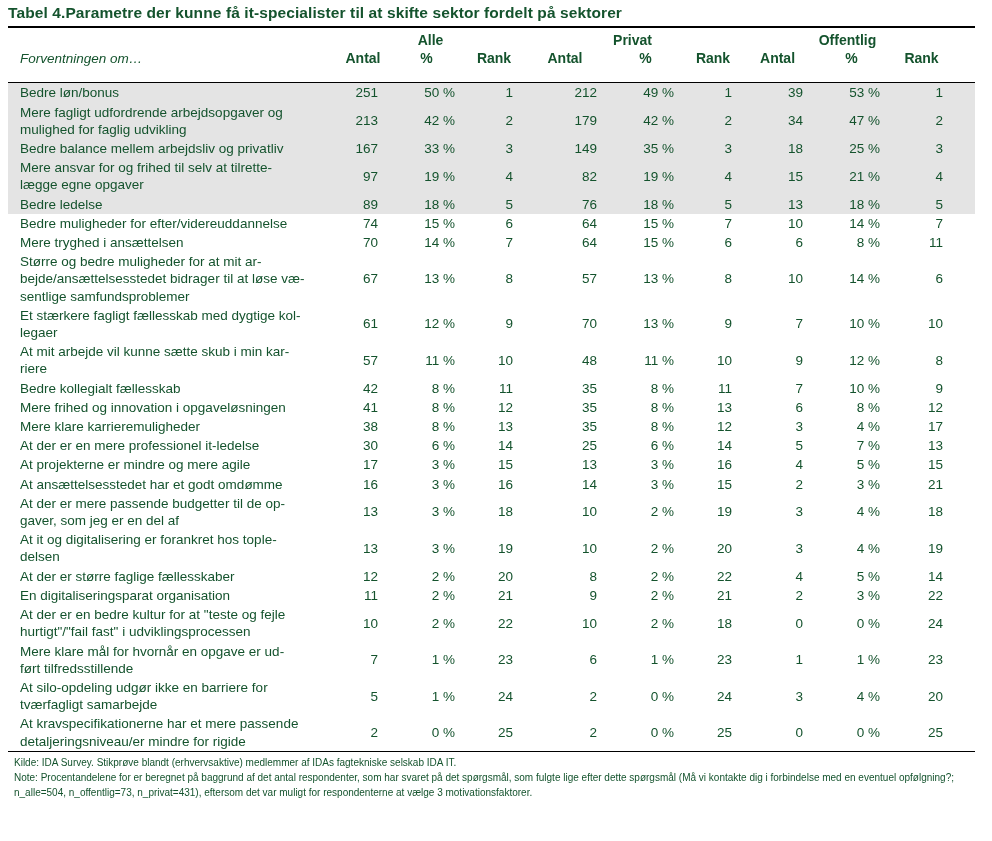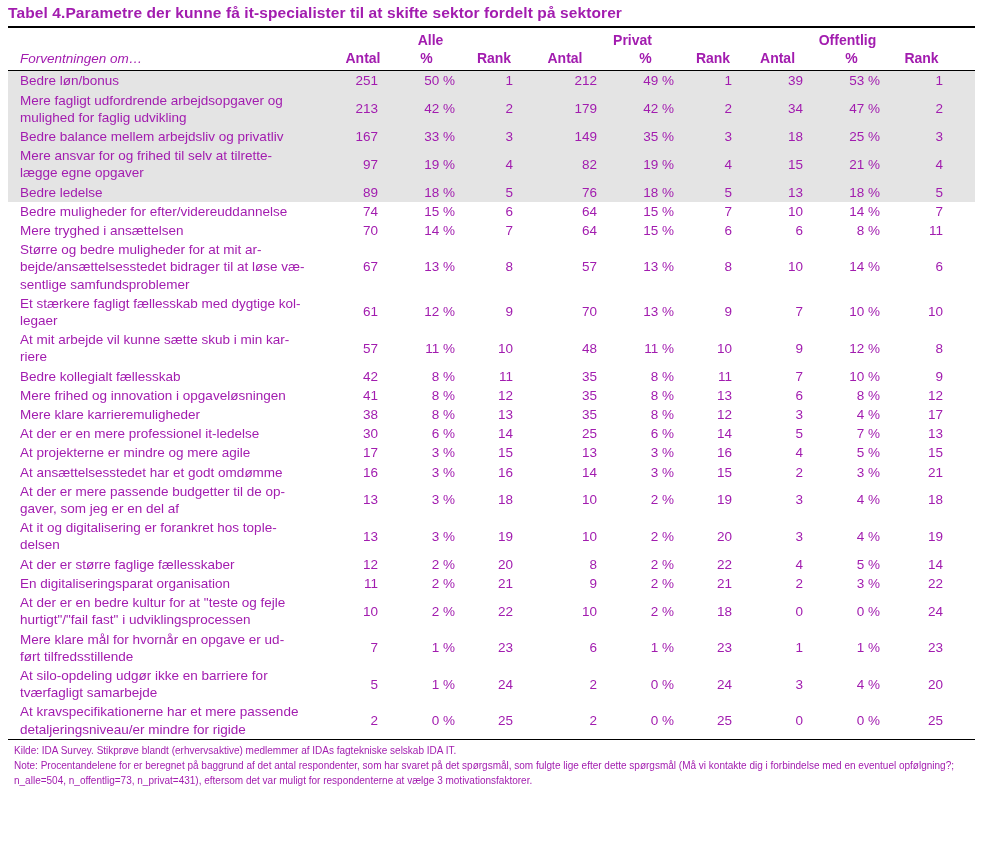--- a/index.html
+++ b/index.html
@@ -6,21 +6,21 @@
     margin: 0;
     padding: 0;
     background: #ffffff;
     width: 992px;
   }
   .page {
     position: relative;
     width: 992px;
     height: 841px;
     background: #ffffff;
-    color: #a21caf;
+    color: #14532d;
     font-family: "Liberation Sans", sans-serif;
     overflow: hidden;
   }
   
   .title-row {
     display: flex;
     align-items: baseline;
     margin: 0 17px 0 8px;
     padding: 4px 0 4px 0;
     border-bottom: 2.5px solid #000000;
@@ -49,21 +49,21 @@
     text-align: center;
     padding-top: 4px;
     padding-bottom: 0;
     margin-top: 16px;
   }
   tr.group-row th.group-o { padding-right: 22px; }
   tr.sub-row th {
     font-weight: bold;
     font-size: 14px;
     text-align: center;
-    padding-bottom: 3px;
+    padding-bottom: 15px;
     border-bottom: 1.5px solid #000000;
   }
   tr.sub-row th.label-h {
     text-align: left;
     font-weight: normal;
     font-style: italic;
     padding-left: 12px;
     font-size: 13.5px;
   }
   tr.sub-row th.rank-o-h { padding-right: 22px; }

